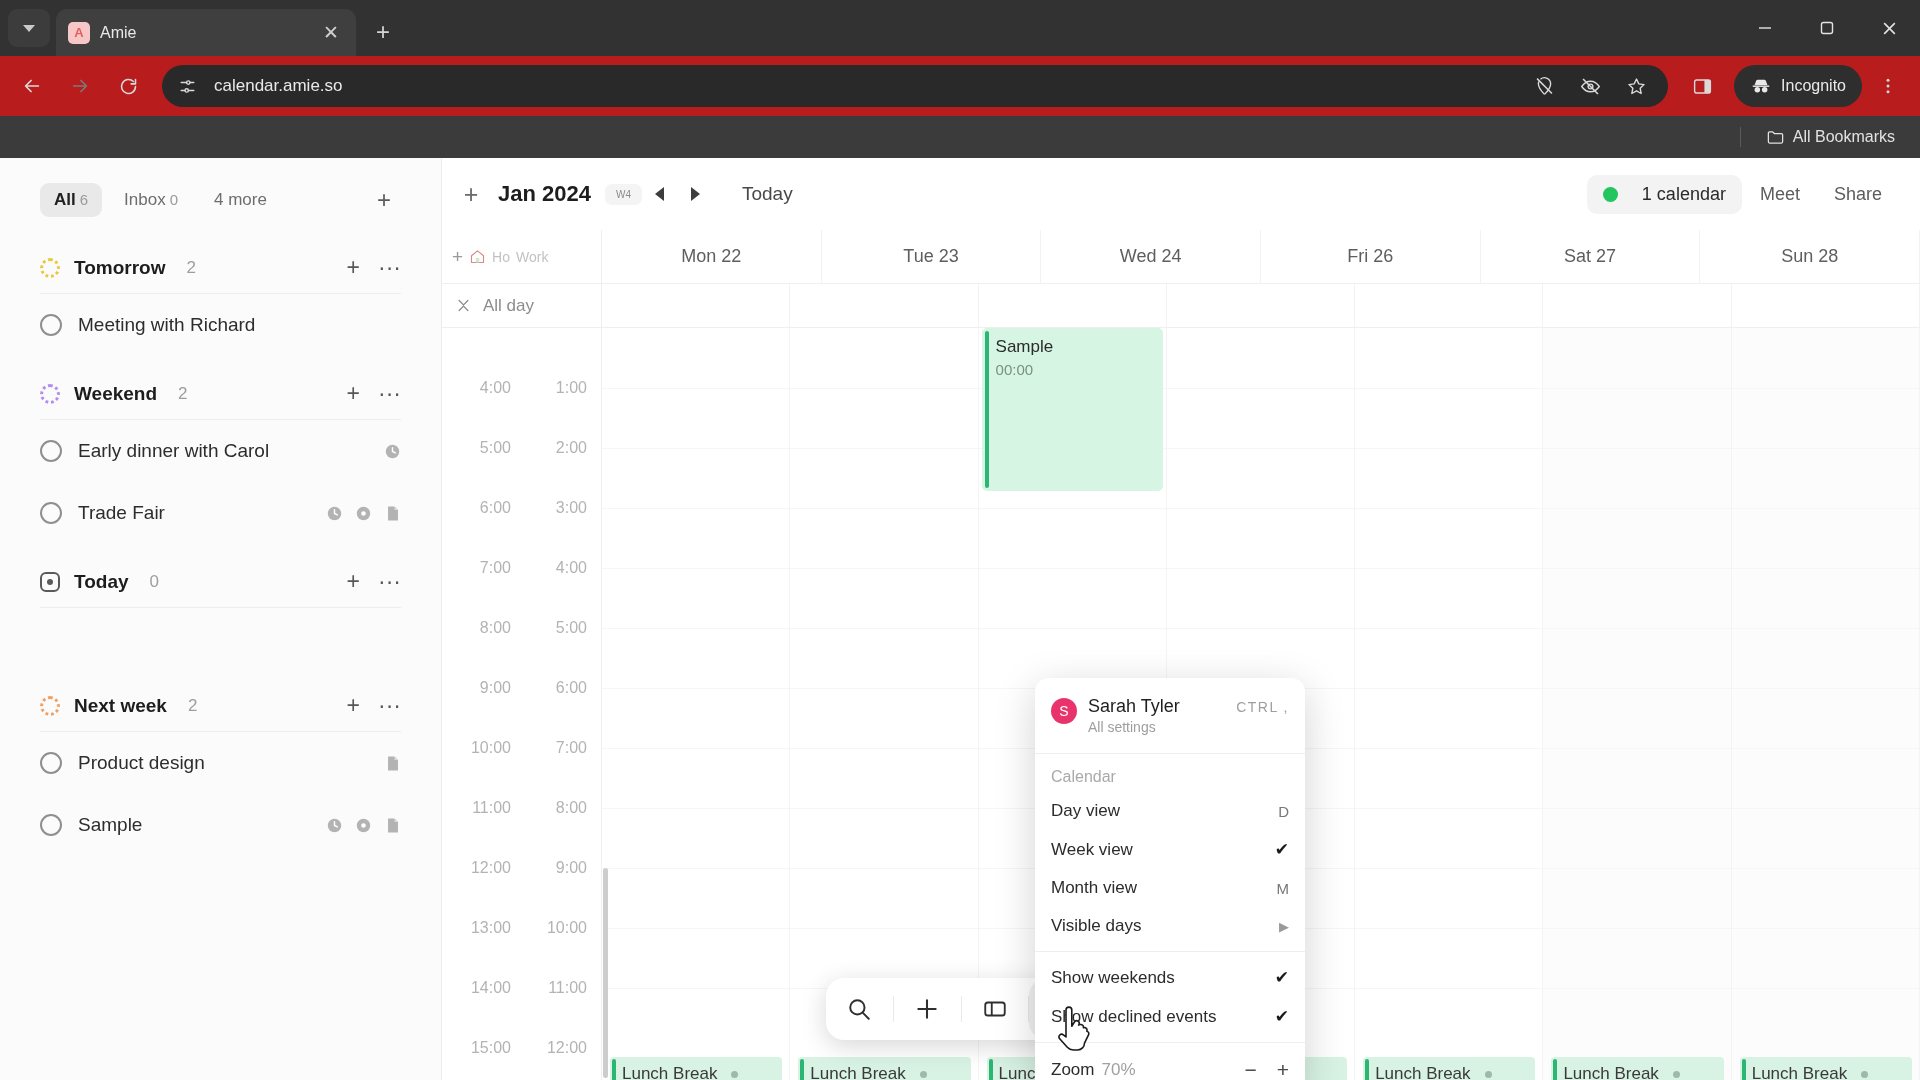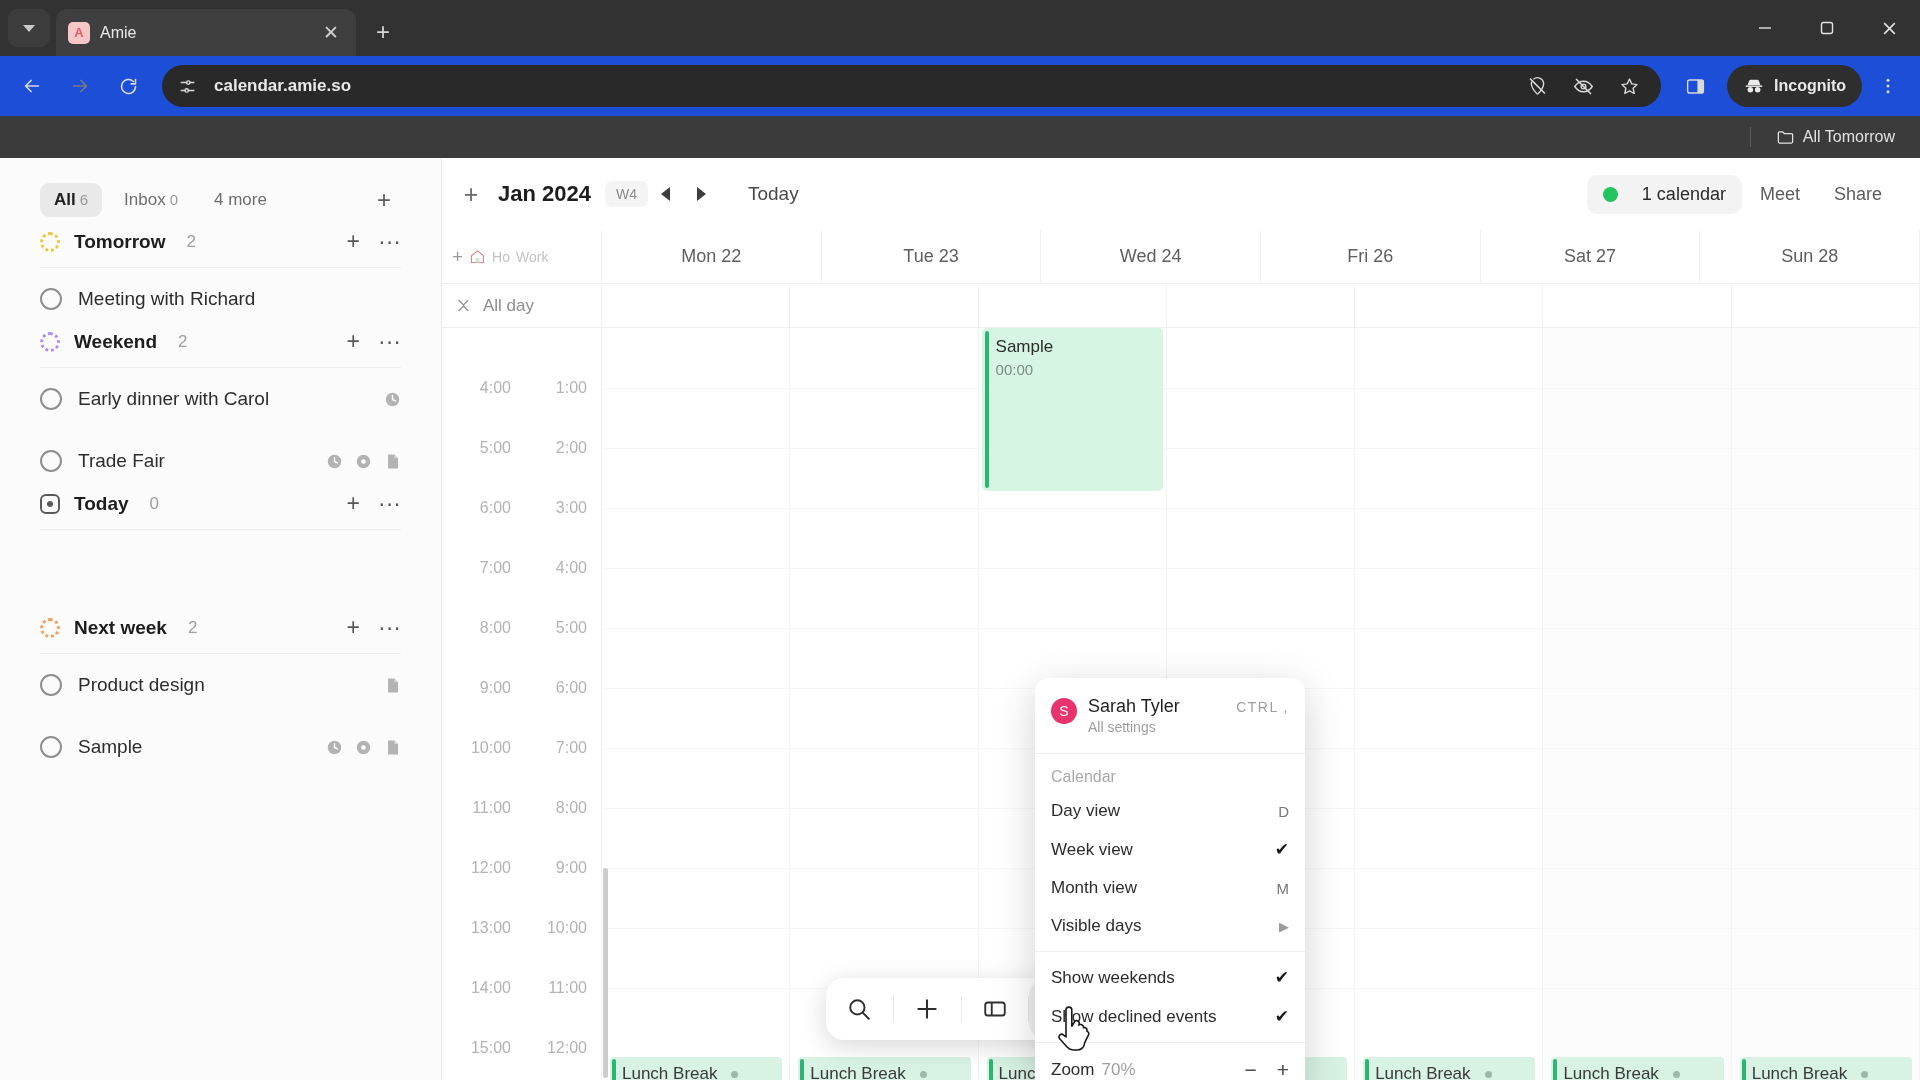--- a/index.html
+++ b/index.html
@@ -40,22 +40,22 @@
     display: flex; align-items: center; justify-content: center; border-radius: 50%;
     cursor: pointer; }
   .newtab { color: #d5d5d5; font-size: 24px; width: 38px; height: 38px;
     display: flex; align-items: center; justify-content: center;
     margin-bottom: 5px; margin-left: 8px; border-radius: 50%; cursor: pointer; }
   .win-controls { position: absolute; right: 0; top: 0; height: 56px; display: flex; }
   .win-btn { width: 62px; height: 56px; display: flex; align-items: center;
     justify-content: center; color: #e4e4e4; cursor: pointer; }
 
   .navbar {
-    height: 60px; background: #1d4ed8; display: flex; align-items: center;
-    padding: 0 10px; gap: 4px; flex: 0 0 60px; font-weight: bold;
+    height: 60px; background: #b91c1c; display: flex; align-items: center;
+    padding: 0 10px; gap: 4px; flex: 0 0 60px;
   }
   .nav-icon { width: 44px; height: 44px; border-radius: 50%; display: flex;
     align-items: center; justify-content: center; color: #d9d9d9; cursor: pointer;
     flex: 0 0 44px; }
   .nav-icon.disabled { color: #7a7a7a; }
   .omnibox {
     flex: 1; height: 42px; background: #292929; border-radius: 21px; display: flex;
     align-items: center; padding: 0 10px 0 8px; margin: 0 8px; gap: 10px;
     cursor: text;
   }
@@ -87,21 +87,21 @@
   .side-tabs { display: flex; align-items: center; height: 72px; gap: 8px;
     padding-top: 12px; }
   .side-tab { font-size: 17px; color: #6e6e6e; padding: 7px 14px;
     border-radius: 9px; cursor: pointer; white-space: nowrap; }
   .side-tab.active { background: #e9e9e9; color: #202020; font-weight: 600; }
   .side-tab .cnt { color: #9a9a9a; font-weight: 400; margin-left: 4px; font-size: 15px; }
   .side-add { margin-left: auto; font-size: 24px; color: #5b5b5b; width: 34px;
     height: 34px; display: flex; align-items: center; justify-content: center;
     cursor: pointer; }
 
-  .group { }
+  .group { margin-top: 26px; }
   .group-head { display: flex; align-items: center; gap: 14px; padding-bottom: 14px;
     border-bottom: 1px solid #ededed; }
   .g-dot { width: 20px; height: 20px; border-radius: 50%; flex: 0 0 20px; }
   .g-dot.dotted { border: 3px dotted #e8c93c; }
   .g-dot.dotted.purple { border-color: #b18cf0; }
   .g-dot.dotted.orange { border-color: #f0a060; }
   .g-sq { width: 20px; height: 20px; border-radius: 6px; border: 2px solid #5a5a5a;
     display: flex; align-items: center; justify-content: center; flex: 0 0 20px; }
   .g-sq i { width: 6px; height: 6px; border-radius: 50%; background: #5a5a5a;
     display: block; }
@@ -120,21 +120,21 @@
      align-items: center; justify-content: center; }
 
   
   .cal { flex: 1; display: flex; flex-direction: column; background: #fff;
     position: relative; min-width: 0; }
   .cal-top { height: 72px; display: flex; align-items: center; padding: 0 22px 0 12px; }
   .cal-add { font-size: 25px; color: #6a6a6a; width: 34px; height: 34px;
     display: flex; align-items: center; justify-content: center; cursor: pointer;
     margin-right: 10px; }
   .cal-month { font-size: 22px; font-weight: 700; color: #1d1d1d; }
-  .wk-badge { margin-left: 14px; font-size: 14px; color: #8b8b8b; background: #f4f4f4;
+  .wk-badge { margin-left: 14px; font-size: 10px; color: #8b8b8b; background: #f4f4f4;
     border-radius: 7px; padding: 5px 11px; cursor: pointer; }
   .nav-arrow { width: 36px; height: 36px; display: flex; align-items: center;
     justify-content: center; cursor: pointer; color: #444; }
   .arr-l { width: 0; height: 0; border-top: 7px solid transparent;
     border-bottom: 7px solid transparent; border-right: 9px solid #3d3d3d; }
   .arr-r { width: 0; height: 0; border-top: 7px solid transparent;
     border-bottom: 7px solid transparent; border-left: 9px solid #3d3d3d; }
   .today-btn { font-size: 19px; color: #494949; margin-left: 18px; padding: 6px 10px;
     border-radius: 8px; cursor: pointer; }
   .cal-top-right { margin-left: auto; display: flex; align-items: center; gap: 2px; }
@@ -348,21 +348,21 @@
         </svg>
     </div>
   </div>
 
   <div class="bookmarkbar">
     <span class="bm-sep"></span>
     <span class="bm-item">
       <svg width="19" height="19" viewBox="0 0 24 24">
           <path d="M3 6.5a1.5 1.5 0 0 1 1.5-1.5h4L10.5 7h9A1.5 1.5 0 0 1 21 8.5v9A1.5 1.5 0 0 1 19.5 19h-15A1.5 1.5 0 0 1 3 17.5z" fill="none" stroke="#e2e2e2" stroke-width="1.6" stroke-linejoin="round"></path>
         </svg>
-      <span>All Tomorrow</span>
+      <span>All Bookmarks</span>
     </span>
   </div>
 
   <div class="page">
 
     <div class="sidebar">
       <div class="side-tabs">
         <div class="side-tab active">
           <span>All</span><span class="cnt">6</span>
         </div>

